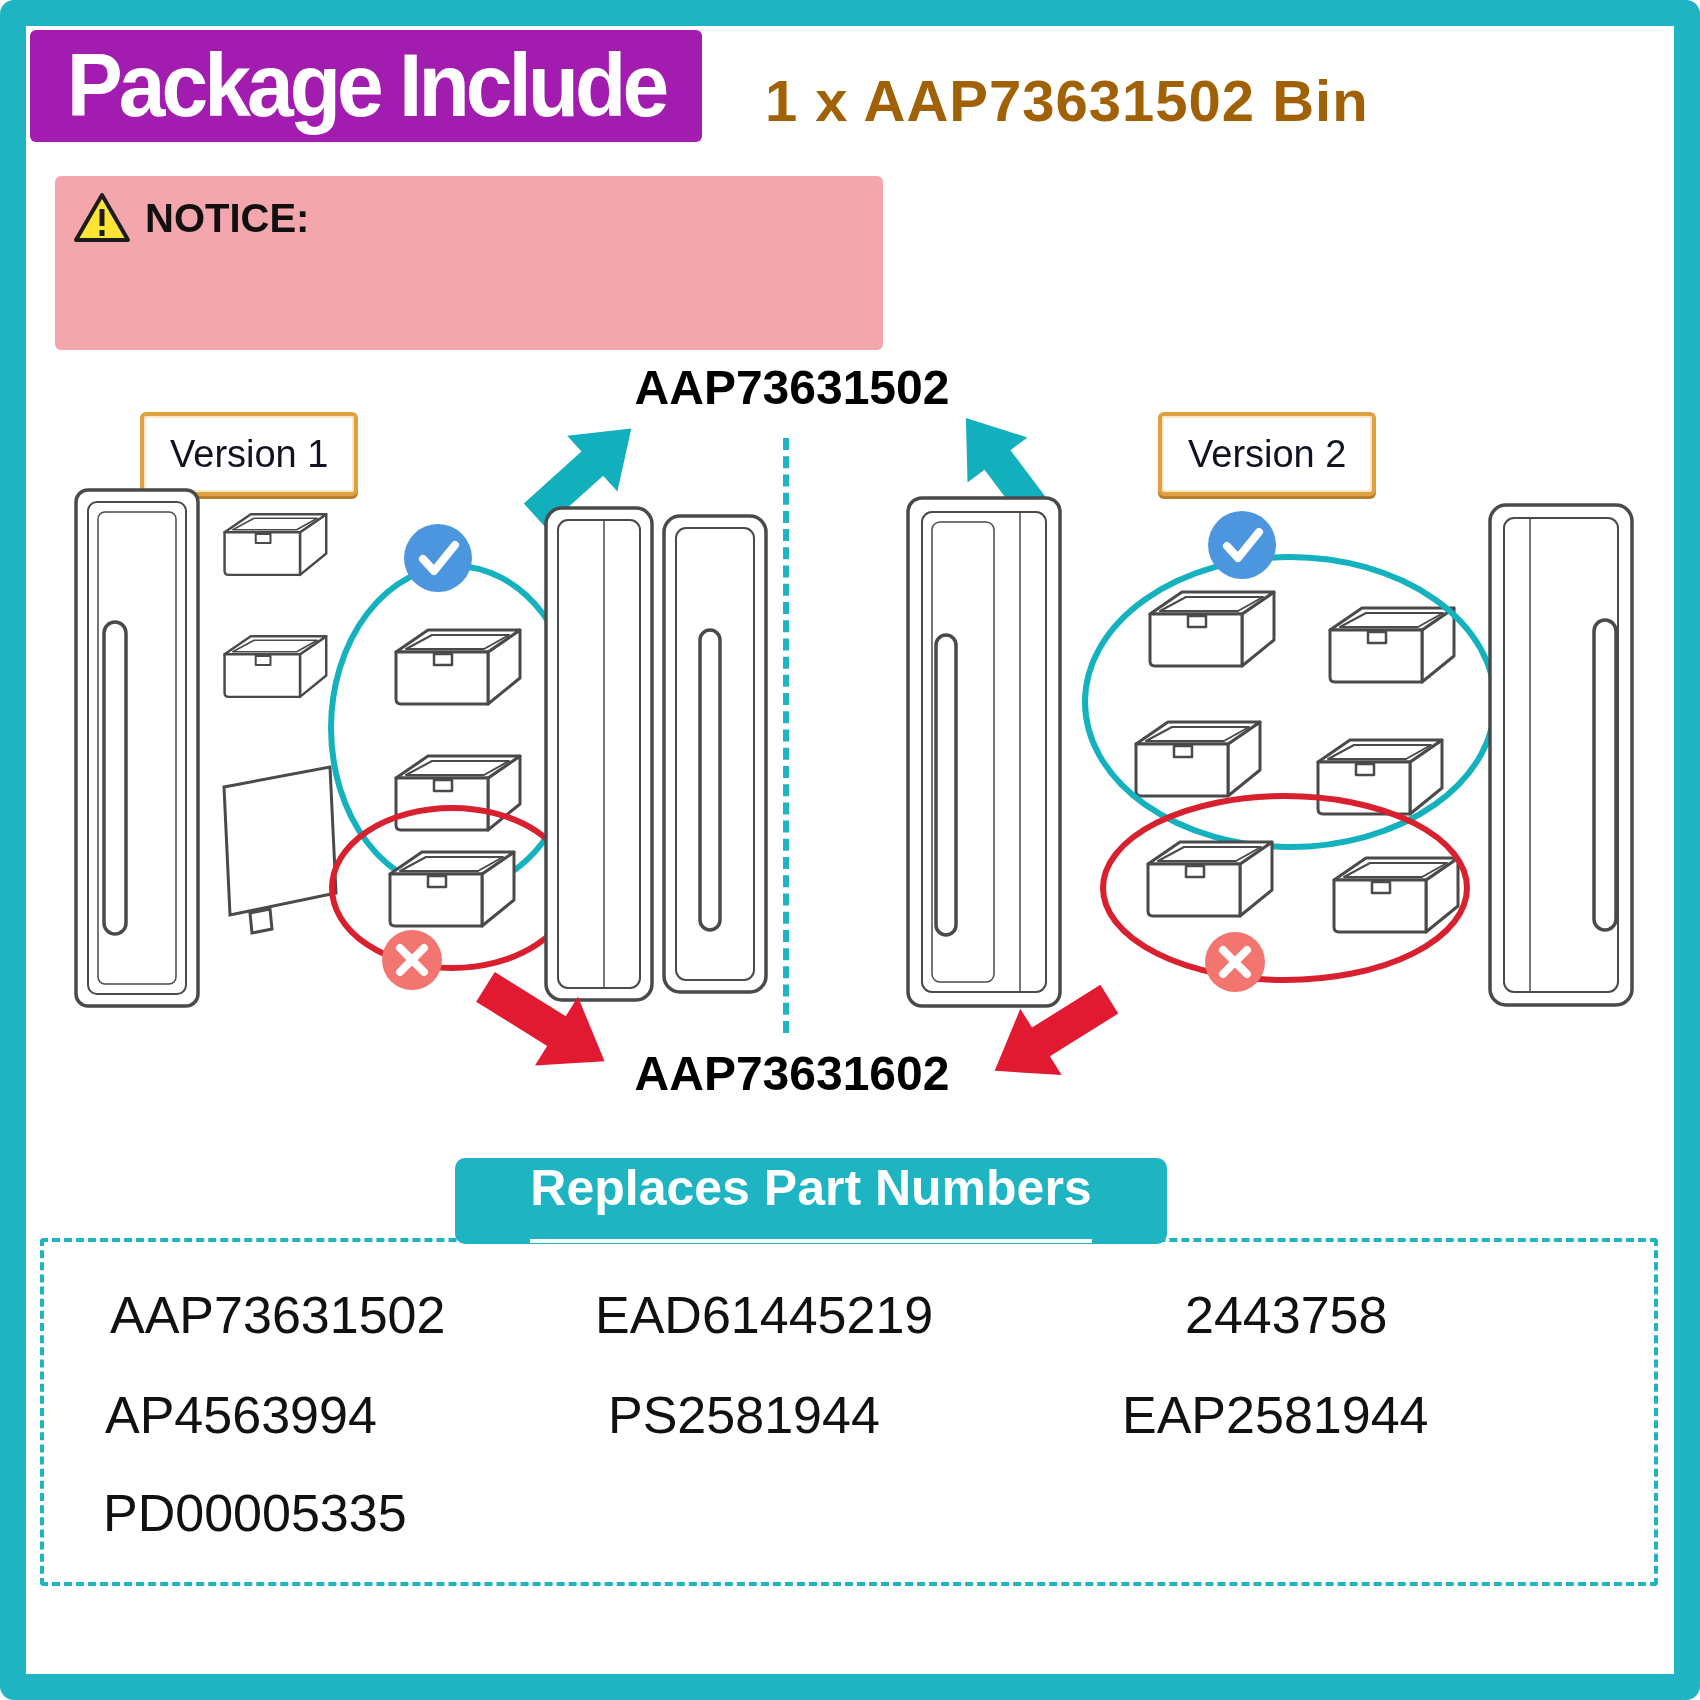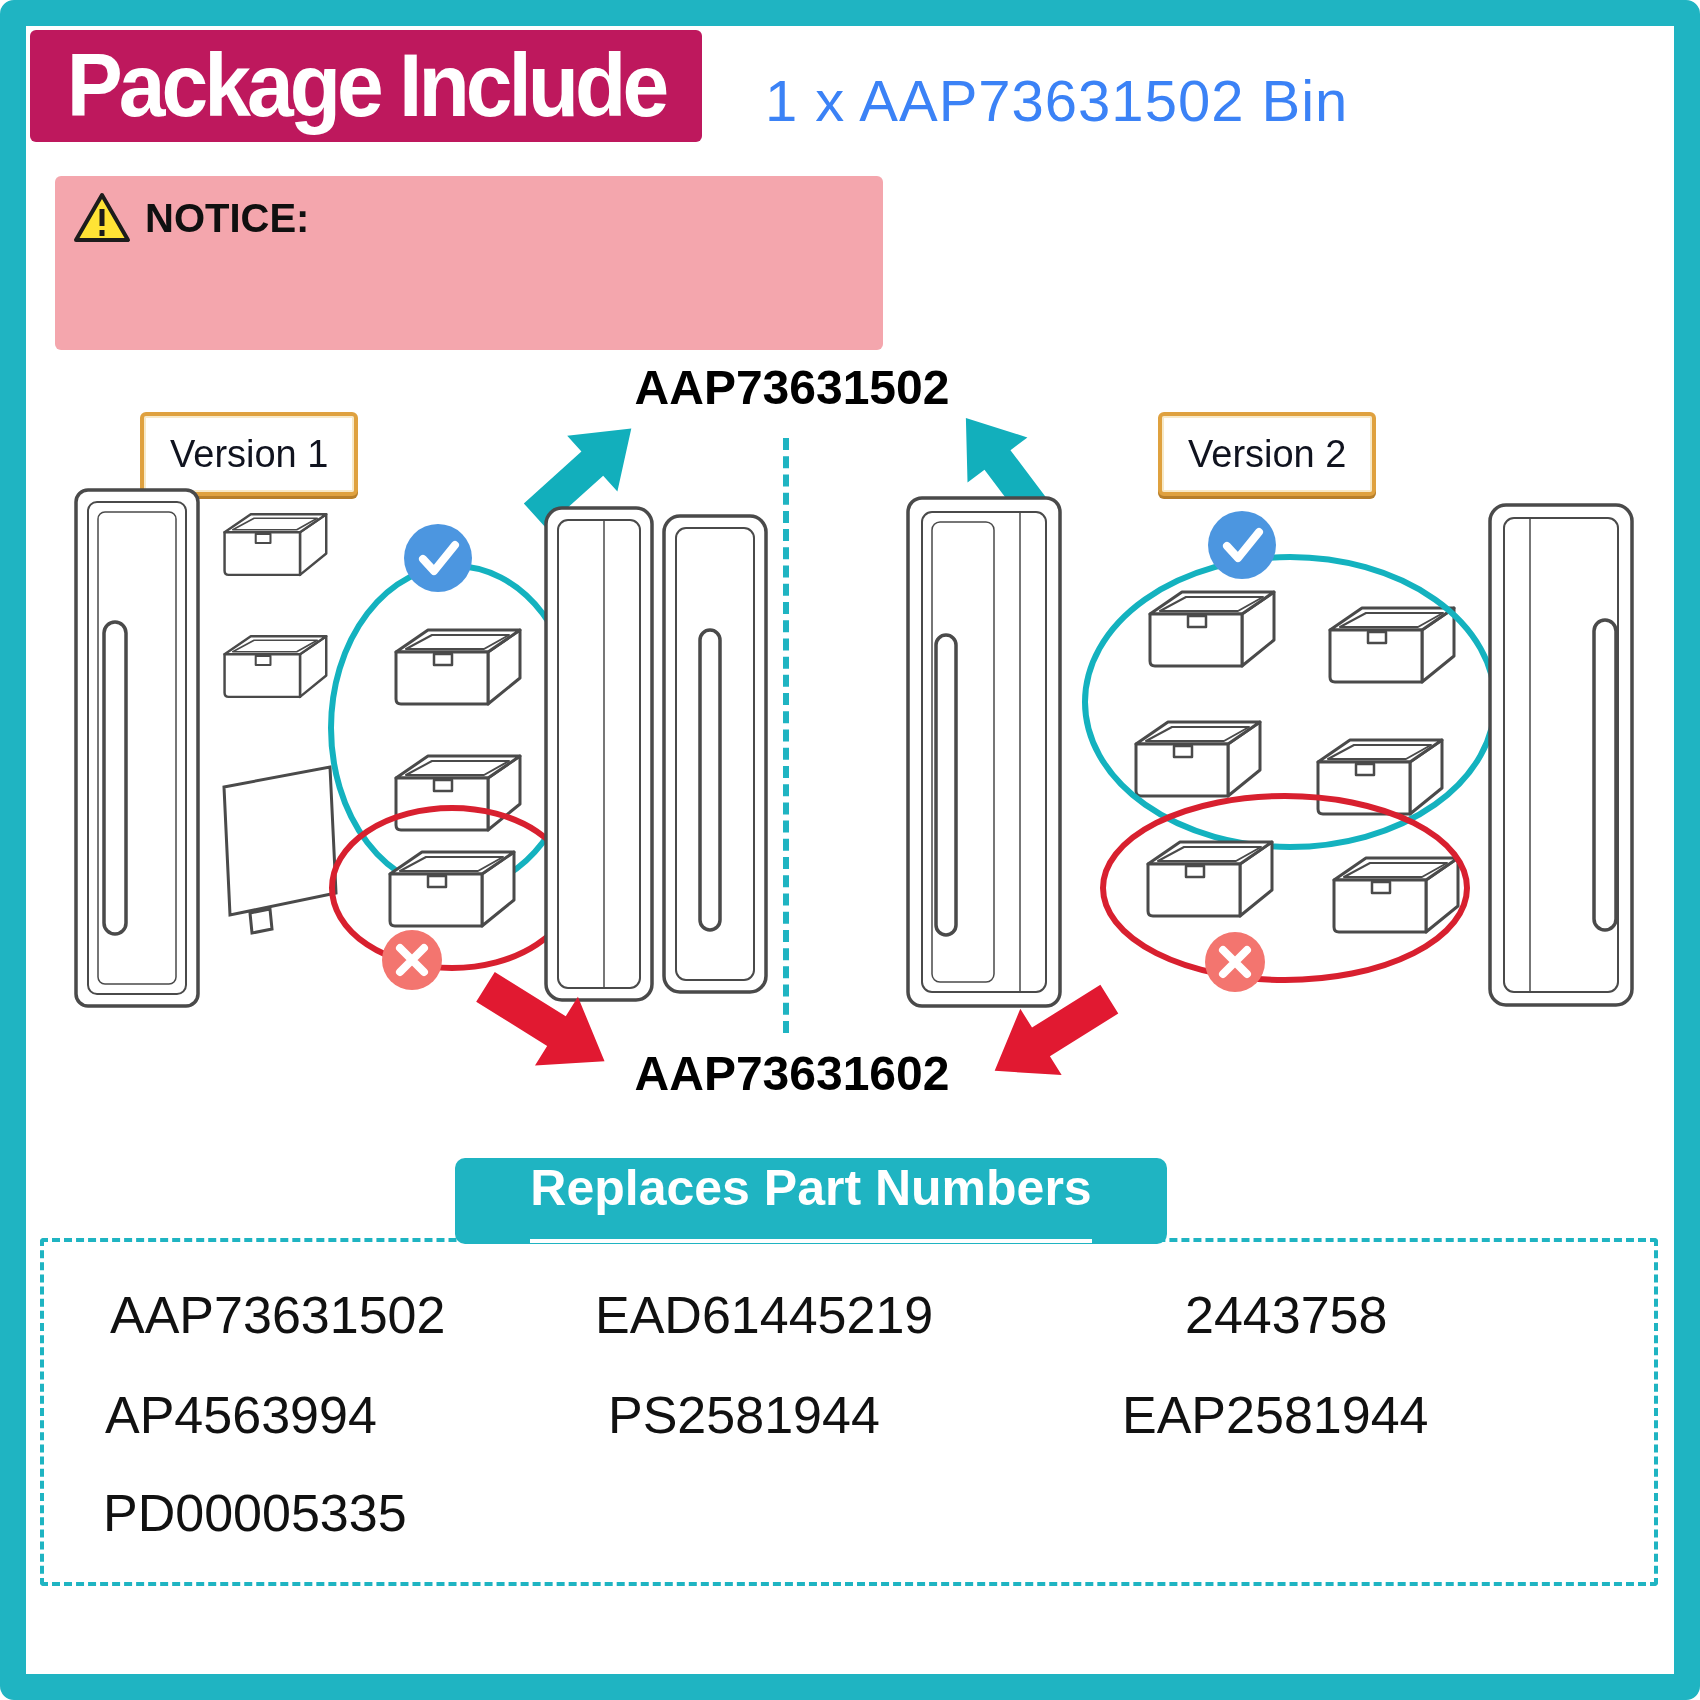--- a/index.html
+++ b/index.html
@@ -1,21 +1,21 @@
 <!DOCTYPE html>
 <html><head>
 <meta charset="utf-8">
 <style>
   html,body{margin:0;padding:0;background:#ffffff;}
   body{width:1700px;height:1700px;position:relative;font-family:"Liberation Sans","DejaVu Sans",sans-serif;overflow:hidden;}
   .frame{position:absolute;inset:0;border:26px solid #1FB4C2;border-radius:14px;box-sizing:border-box;pointer-events:none;}
   .abs{position:absolute;}
-  .header-block{left:30px;top:30px;width:672px;height:112px;background:#be185d;border-radius:6px;display:flex;align-items:center;justify-content:center;}
+  .header-block{left:30px;top:30px;width:672px;height:112px;background:#a21caf;border-radius:6px;display:flex;align-items:center;justify-content:center;}
   .header-title{color:#ffffff;font-size:84px;font-weight:800;letter-spacing:-4px;transform:scaleY(1.05);white-space:nowrap;}
-  .header-subtitle{left:765px;top:58px;width:760px;height:84px;display:flex;align-items:center;color:#3b82f6;font-size:58px;font-weight:400;letter-spacing:1px;white-space:nowrap;}
+  .header-subtitle{left:765px;top:58px;width:760px;height:84px;display:flex;align-items:center;color:#a16207;font-size:58px;font-weight:700;letter-spacing:1px;white-space:nowrap;}
   .notice-box{left:55px;top:176px;width:828px;height:174px;background:#F4A6AD;border-radius:6px;padding:14px 18px;box-sizing:border-box;}
   .notice-head{display:flex;align-items:center;gap:14px;height:56px;}
   .notice-label{font-size:40px;font-weight:800;color:#101010;}
   .notice-line{font-size:38px;font-weight:800;color:#101010;line-height:54px;white-space:nowrap;}
   .part-label{width:500px;text-align:center;font-size:48px;font-weight:800;color:#000;white-space:nowrap;}
   .version-badge{height:52px;padding:12px 26px;background:#ffffff;border:4px solid #DFA13F;border-radius:6px;box-shadow:0 3px 0 #b87f2a, inset 0 0 0 2px #f7e9c8;display:flex;align-items:center;justify-content:center;font-size:38px;font-weight:400;color:#10131f;white-space:nowrap;}
   .separator{left:783px;top:438px;height:595px;width:0;border-left:6px dashed #1FB4C2;}
   .replaces-banner{left:455px;top:1158px;width:712px;height:86px;background:#1FB4C2;border-radius:10px;display:flex;align-items:center;justify-content:center;z-index:3;}
   .replaces-title{color:#ffffff;font-size:50px;font-weight:800;border-bottom:4px solid #ffffff;padding-bottom:22px;white-space:nowrap;}
   .parts-box{left:40px;top:1238px;width:1618px;height:348px;border:4px dashed #1FB4C2;border-radius:4px;box-sizing:border-box;z-index:1;}

